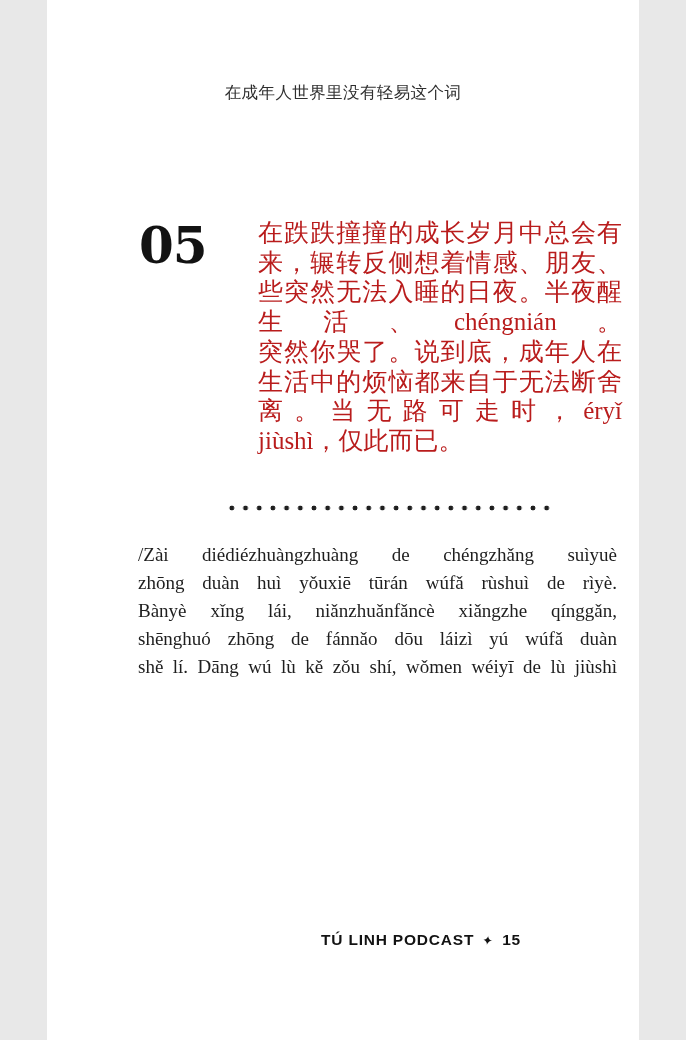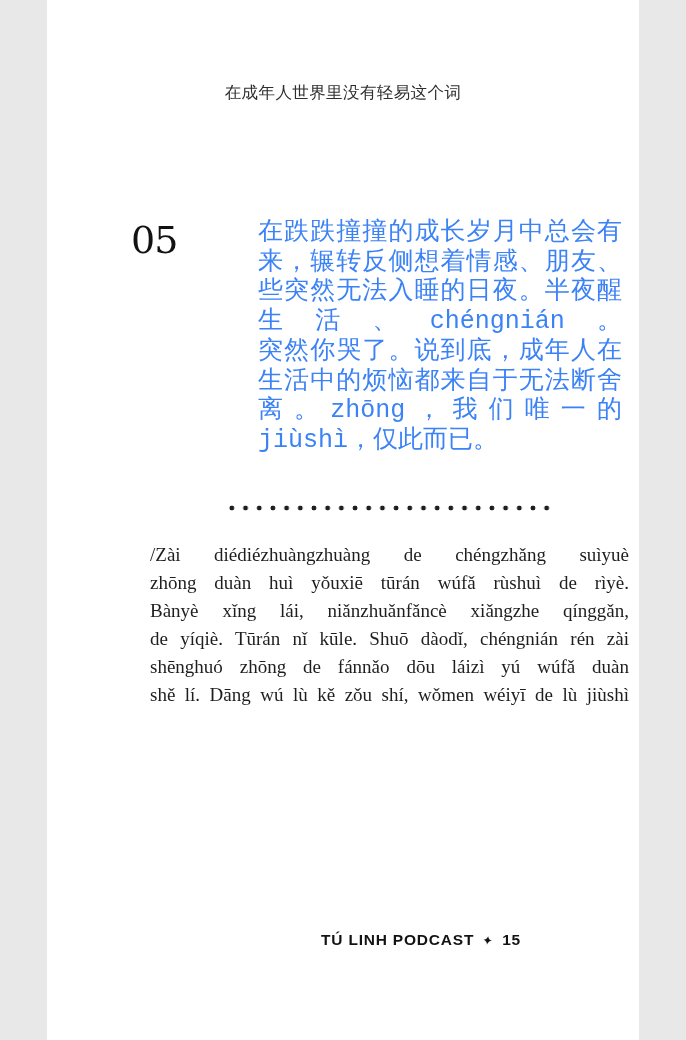--- a/index.html
+++ b/index.html
@@ -23,40 +23,40 @@
     left: 0;
     width: 100%;
     text-align: center;
     font-size: 16.5px;
     letter-spacing: 0.4px;
     color: #2e2e2e;
     font-family: "Liberation Serif", "DejaVu Serif", serif;
   }
   .chapter-number {
     position: absolute;
-    left: 84px;
+    left: 92px;
     top: 221px;
     font-family: "DejaVu Serif", "Liberation Serif", serif;
-    font-weight: 400;
-    font-size: 38px;
+    font-weight: 700;
+    font-size: 50px;
     line-height: 1;
     letter-spacing: -1px;
     color: #121212;
     font-variant-numeric: oldstyle-nums;
     font-feature-settings: "onum";
   }
   .cn-block {
     position: absolute;
     left: 211px;
     top: 218px;
     width: 364px;
     font-size: 25px;
     line-height: 29.7px;
-    color: #3b82f6;
-    font-family: Liberation Mono, monospace;
+    color: #b91c1c;
+    font-family: Liberation Serif, serif;
   }
   .cn-block .line {
     text-align: justify;
     text-align-last: justify;
     text-justify: inter-character;
     white-space: nowrap;
   }
   .cn-block .line.last {
     text-align-last: left;
   }
@@ -66,21 +66,21 @@
     top: 505px;
     width: 326px;
     height: 6px;
     background-image: radial-gradient(circle, #1f1f1f 2.1px, rgba(0,0,0,0) 2.7px);
     background-size: 13.7px 6px;
     background-repeat: repeat-x;
     background-position: left center;
   }
   .pinyin-block {
     position: absolute;
-    left: 103px;
+    left: 91px;
     top: 541px;
     width: 479px;
     font-size: 19px;
     line-height: 28px;
     color: #1e1e1e;
     font-family: "Liberation Serif", "DejaVu Serif", serif;
   }
   .pinyin-block .line {
     text-align: justify;
     text-align-last: justify;
@@ -116,31 +116,30 @@
 
   <div class="chapter-number">05</div>
 
   <div class="cn-block">
     <div class="line">在跌跌撞撞的成长岁月中总会有</div>
     <div class="line">来，辗转反侧想着情感、朋友、</div>
     <div class="line">些突然无法入睡的日夜。半夜醒</div>
     <div class="line">生活、chéngnián。</div>
     <div class="line">突然你哭了。说到底，成年人在</div>
     <div class="line">生活中的烦恼都来自于无法断舍</div>
-    <div class="line">离。zhōng，我们唯一的</div>
+    <div class="line">离。当无路可走时，éryǐ</div>
     <div class="line last">jiùshì，仅此而已。</div>
   </div>
 
   <div class="dotted-separator"></div>
 
   <div class="pinyin-block">
     <div class="line">/Zài diédiézhuàngzhuàng de chéngzhǎng suìyuè</div>
     <div class="line">zhōng duàn huì yǒuxiē tūrán wúfǎ rùshuì de rìyè.</div>
     <div class="line">Bànyè xǐng lái, niǎnzhuǎnfǎncè xiǎngzhe qínggǎn,</div>
-    <div class="line">de yíqiè. Tūrán nǐ kūle. Shuō dàodǐ, chéngnián rén zài</div>
     <div class="line">shēnghuó zhōng de fánnǎo dōu láizì yú wúfǎ duàn</div>
     <div class="line">shě lí. Dāng wú lù kě zǒu shí, wǒmen wéiyī de lù jiùshì</div>
   </div>
 
   <div class="page-footer">
     <span>TÚ LINH PODCAST</span>
     <span class="star">✦</span>
     <span>15</span>
   </div>
 

